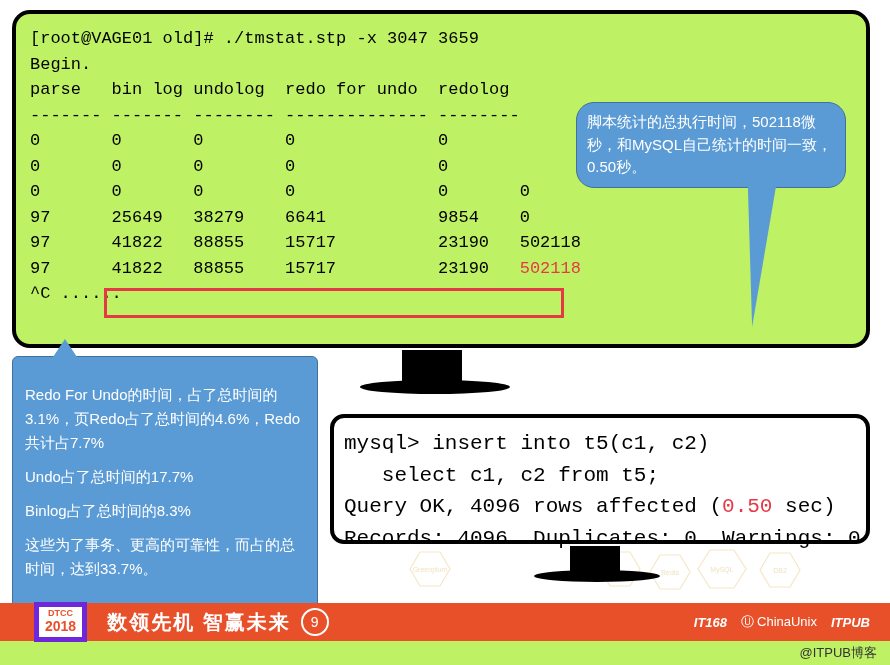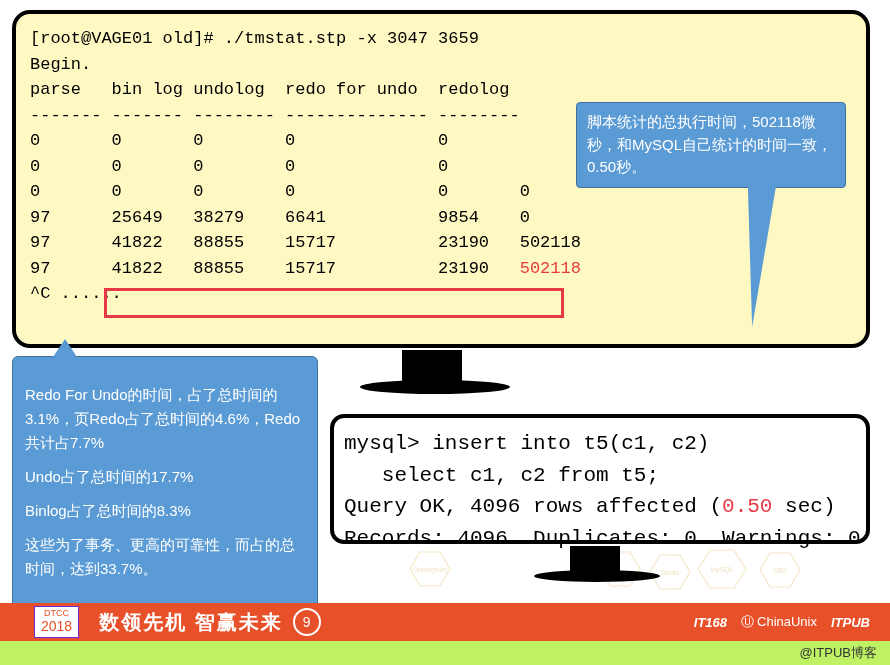--- a/index.html
+++ b/index.html
@@ -12,21 +12,21 @@
       overflow: hidden;
     }
     .terminal-top {
       position: absolute;
       top: 10px;
       left: 12px;
       width: 858px;
       height: 338px;
       border: 4px solid #000;
       border-radius: 18px;
-      background: #fef9c3;
+      background: #bef264;
       padding: 12px 14px;
       font-size: 17px;
       line-height: 1.5;
     }
     .terminal-top pre { font-family: inherit; white-space: pre; }
     .stand-top {
       position: absolute;
       top: 350px;
       left: 402px;
       width: 60px;
@@ -83,21 +83,21 @@
       border: 3px solid #e63946;
       pointer-events: none;
     }
     .callout-right {
       position: absolute;
       top: 102px;
       left: 576px;
       width: 270px;
       background: #5b9bd5;
       border: 1px solid #41719c;
-      border-radius: 4px;
+      border-radius: 18px;
       padding: 8px 10px;
       color: #fff;
       font-family: "Microsoft YaHei", sans-serif;
       font-size: 15px;
       line-height: 1.5;
     }
     .callout-right::after {
       content: "";
       position: absolute;
       top: 100%;
@@ -168,23 +168,23 @@
       display: flex;
       align-items: center;
       color: #fff;
       font-family: "Microsoft YaHei", sans-serif;
     }
     .footer-year-box {
       background: #fff;
       color: #e8502a;
       padding: 2px 6px;
       margin-left: 34px;
-      font-weight: normal;
+      font-weight: bold;
       font-size: 14px;
-      border: 1px solid #6d28d9;
+      border: 5px solid #6d28d9;
       line-height: 1.1;
       text-align: center;
     }
     .footer-year-box .small { font-size: 9px; display: block; }
     .footer-slogan {
       margin-left: 20px;
       font-size: 20px;
       font-weight: bold;
       letter-spacing: 2px;
     }

